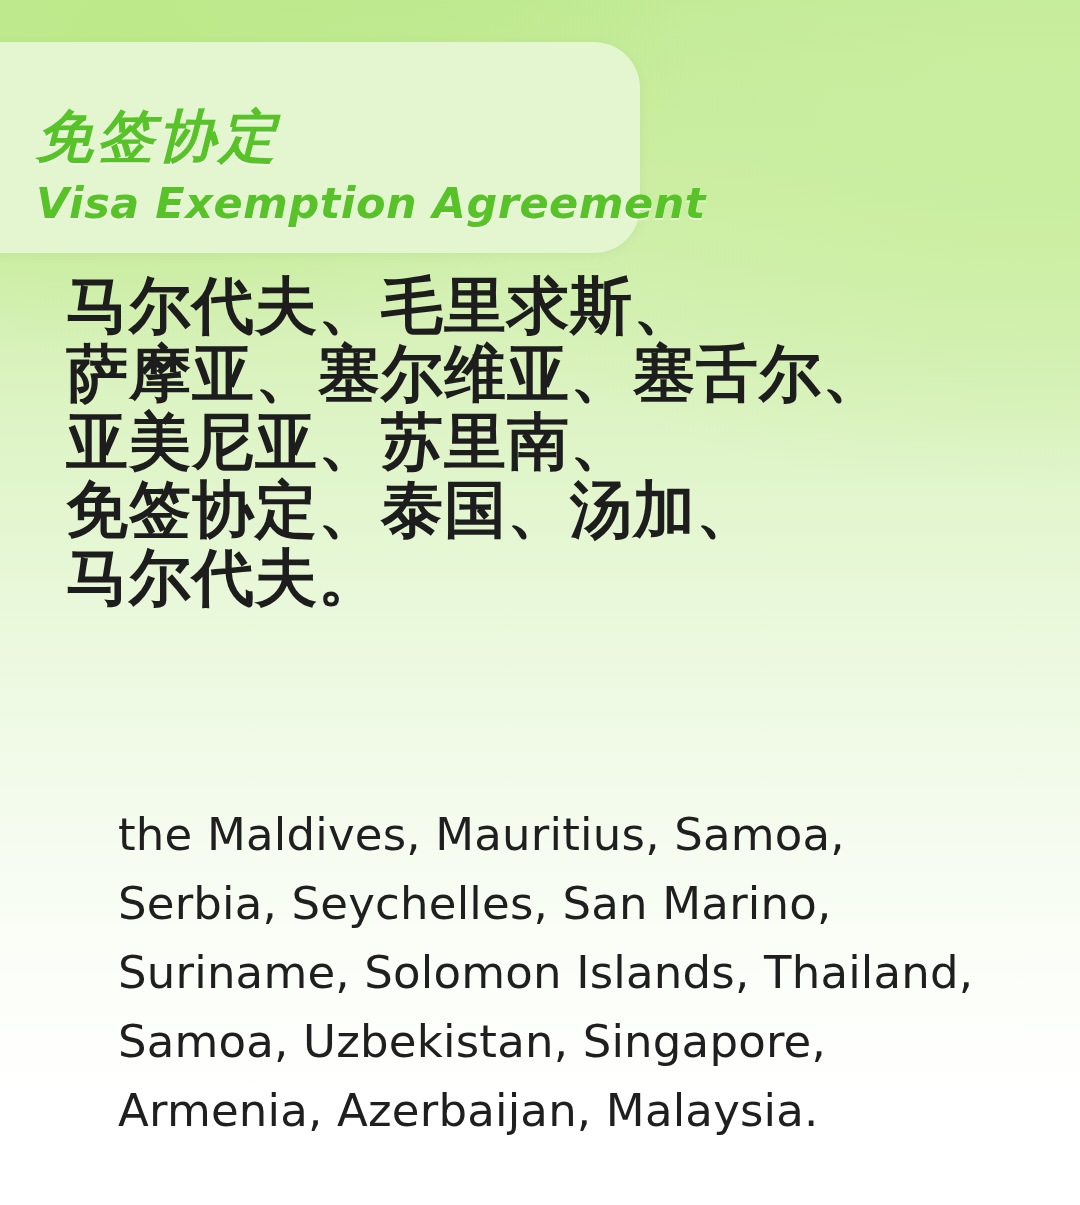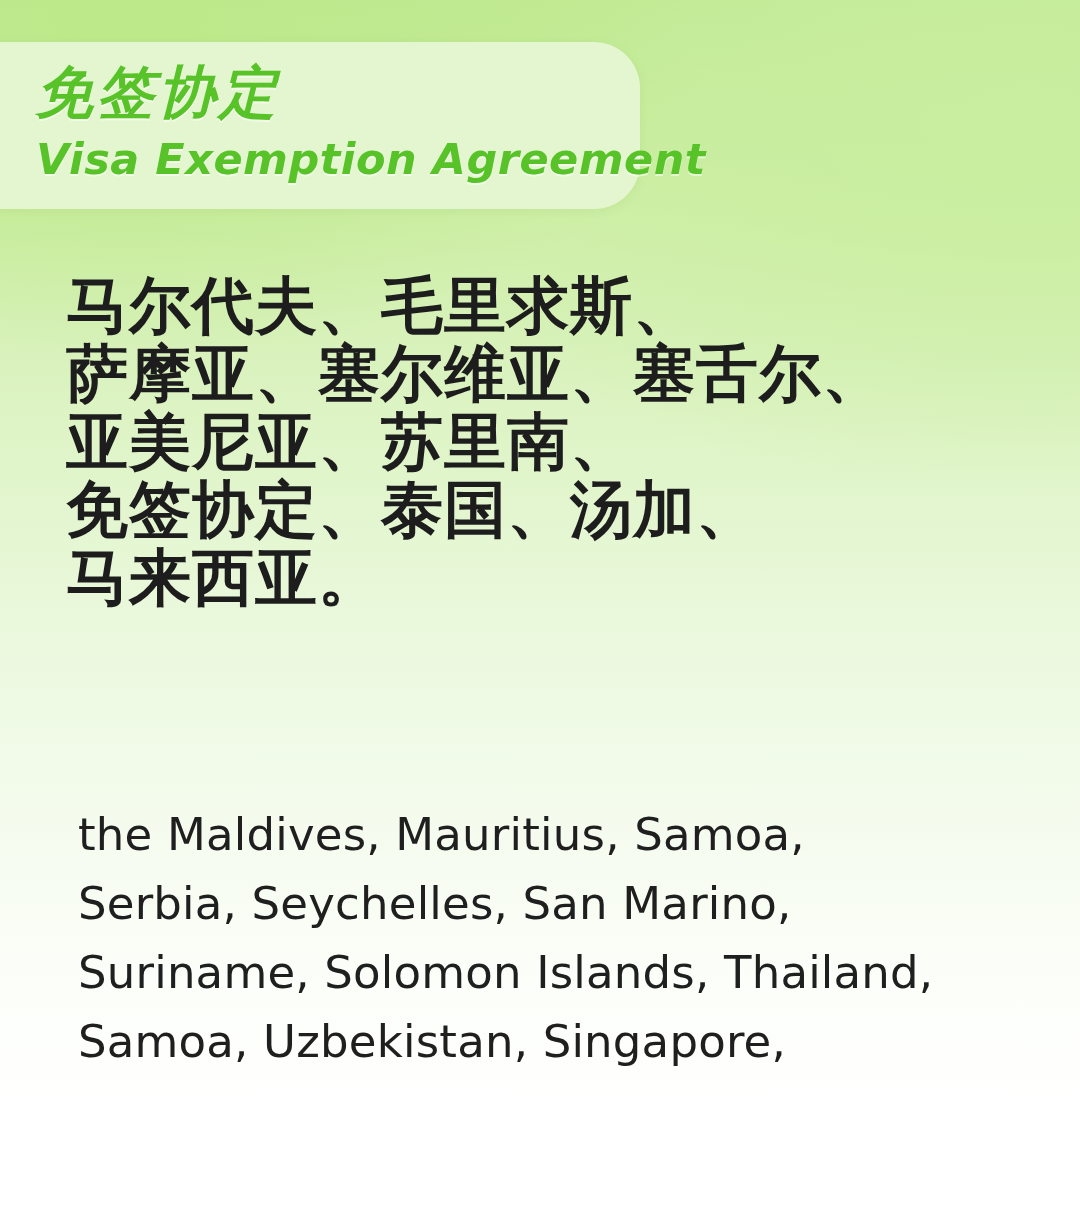--- a/index.html
+++ b/index.html
@@ -41,20 +41,21 @@
   .title-cn {
     font-family: "DejaVu Sans", sans-serif;
     font-size: 57px;
     font-weight: bold;
     font-style: italic;
     letter-spacing: 4px;
     color: #57c329;
     line-height: 1.15;
     text-shadow: 0 2px 0 rgba(255,255,255,0.55);
     white-space: nowrap;
+    margin-top: 44px;
   }
   .title-en {
     font-family: "DejaVu Sans", sans-serif;
     font-size: 43px;
     font-weight: bold;
     font-style: italic;
     color: #57c329;
     line-height: 1.2;
     margin-top: 8px;
     letter-spacing: 0.5px;
@@ -91,20 +92,21 @@
     font-size: 45px;
     font-weight: normal;
     color: #1f1f1f;
     line-height: 69px;
     letter-spacing: 0.2px;
   }
   .en-list .line {
     white-space: nowrap;
     display: block;
     height: 69px;
+    margin-left: 40px;
   }
 
   .bottom-fade {
     position: absolute;
     left: 0;
     bottom: 0;
     width: 100%;
     height: 60px;
     background: #ffffff;
   }
@@ -117,24 +119,25 @@
   <div class="title-card">
     <div class="title-cn">免签协定</div>
     <div class="title-en">Visa Exemption Agreement</div>
   </div>
 
   <div class="cn-list">
     <span class="line">马尔代夫、毛里求斯、</span>
     <span class="line">萨摩亚、塞尔维亚、塞舌尔、</span>
     <span class="line">亚美尼亚、苏里南、</span>
     <span class="line">免签协定、泰国、汤加、</span>
-    <span class="line">马来西亚。</span>
+    <span class="line">马尔代夫。</span>
   </div>
 
   <div class="en-list">
     <span class="line">the Maldives, Mauritius, Samoa,</span>
     <span class="line">Serbia, Seychelles, San Marino,</span>
     <span class="line">Suriname, Solomon Islands, Thailand,</span>
     <span class="line">Samoa, Uzbekistan, Singapore,</span>
+    <span class="line">Armenia, Azerbaijan, Malaysia.</span>
   </div>
 
   <div class="bottom-fade"></div>
 </div>
 
 </body></html>

